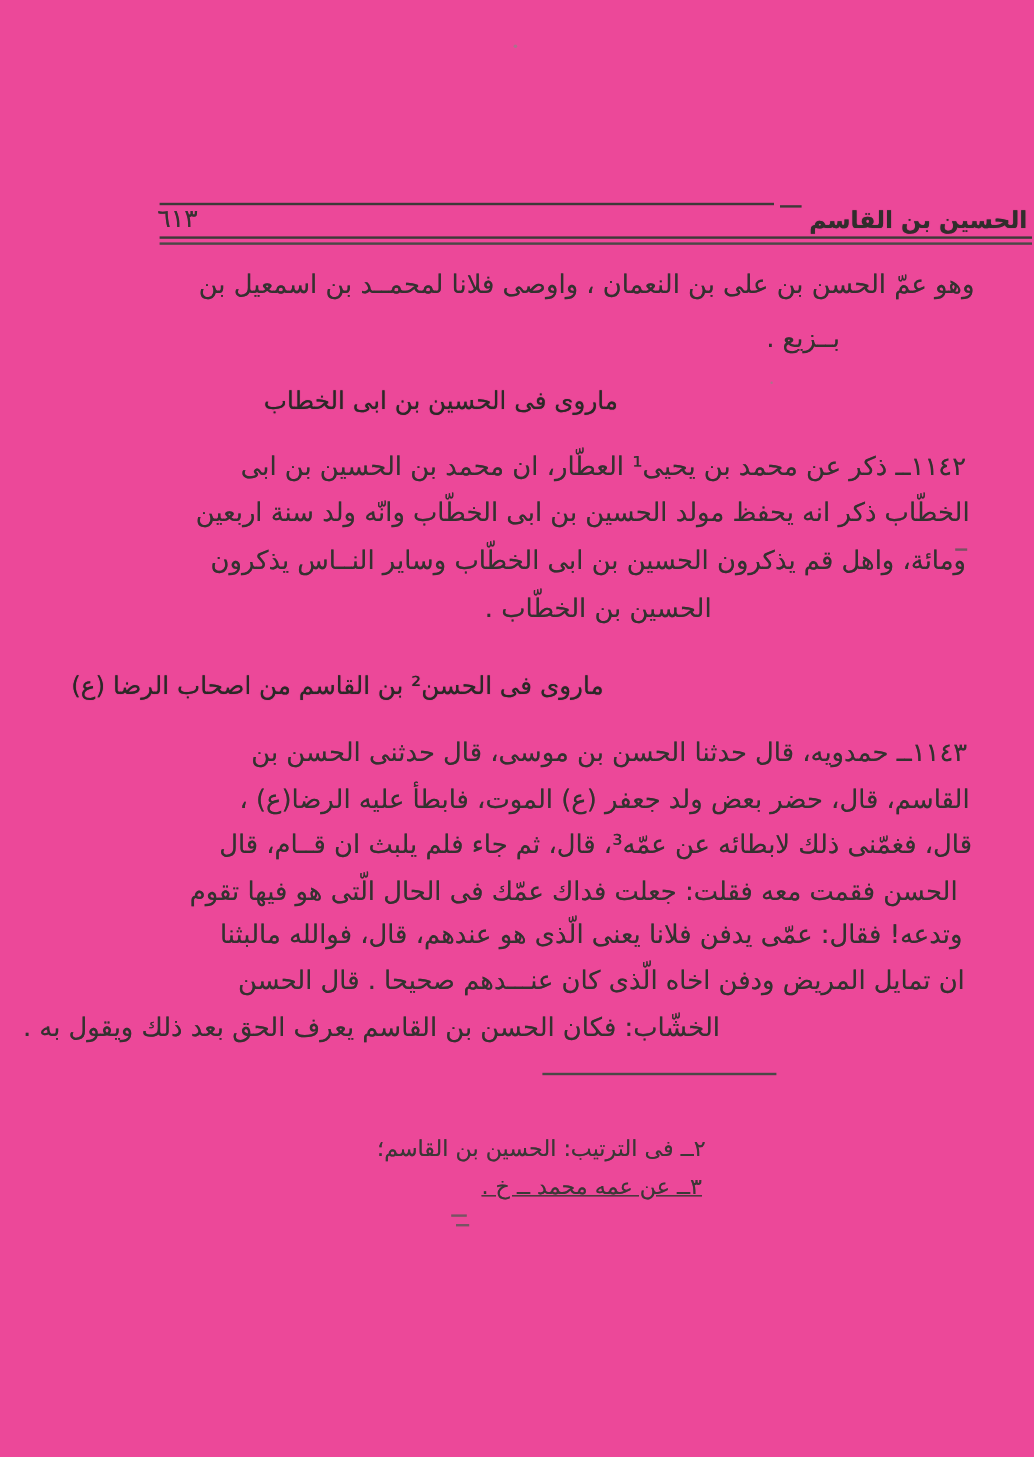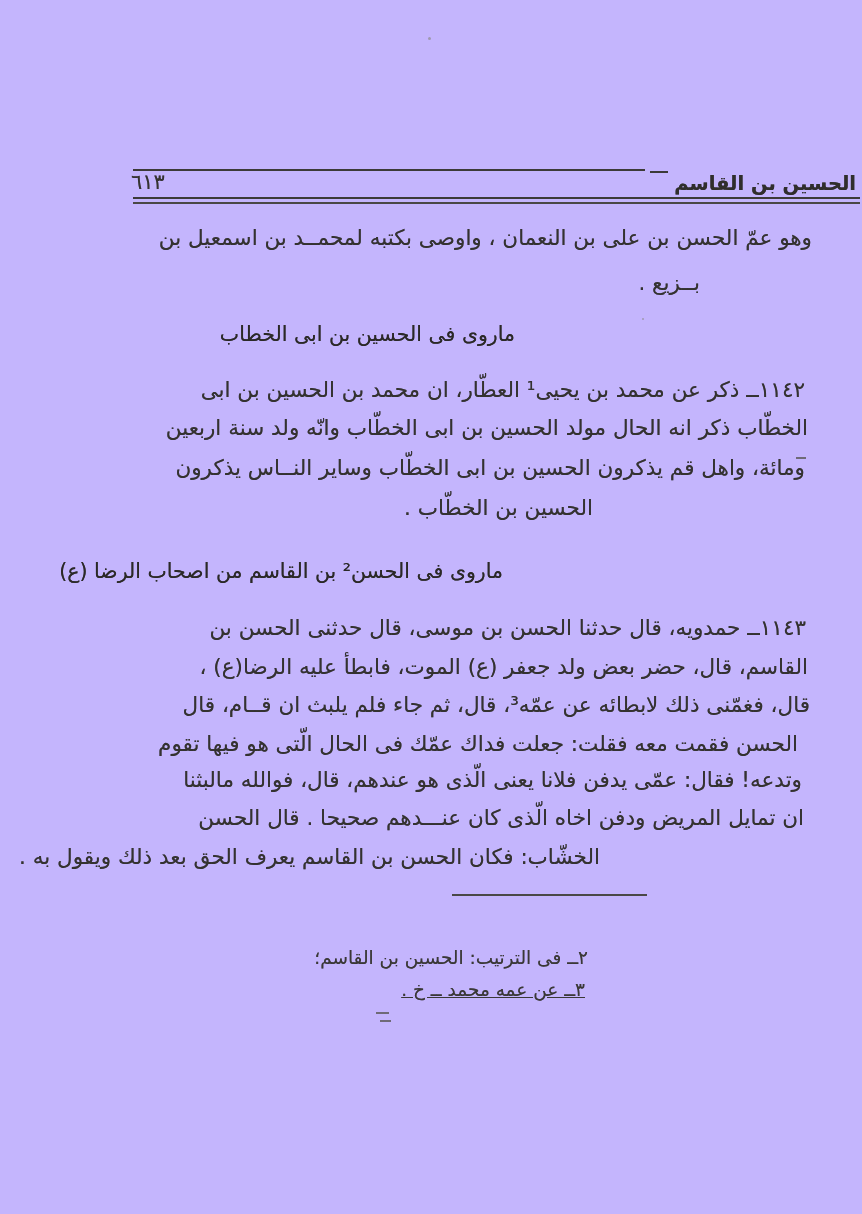--- a/index.html
+++ b/index.html
@@ -5,21 +5,21 @@
   html,body{margin:0;padding:0;}
   body{
     width:862px;height:1214px;
     background:#f6f6f4;
     font-family:"DejaVu Sans","Liberation Sans",sans-serif;
     position:relative;
     overflow:hidden;
   }
   .page{
     position:absolute;inset:0;
-    background:#c4b5fd;
+    background:#ec4899;
     color:#2e2c2a;
   }
   .rule{position:absolute;background:#3c3a38;height:2px;}
   .rule.thin{height:1.5px;background:#4a4846;}
   .bline{
     position:absolute;
     direction:rtl;
     white-space:nowrap;
     font-size:21.5px;
     line-height:32px;
@@ -67,26 +67,26 @@
 <div class="page">
 
   <div class="rule" style="top:169px;left:133px;width:512px;"></div>
   <div class="rule" style="top:171px;left:650px;width:18px;"></div>
   <div class="rule" style="top:197px;left:133px;width:727px;"></div>
   <div class="rule thin" style="top:202px;left:133px;width:727px;"></div>
 
   <div class="pagenum" style="top:170px;left:131px;">٦١٣</div>
   <div class="runtitle" style="top:172px;right:6px;">الحسين بن القاسم</div>
 
-  <div class="bline" style="top:222px;right:50px;">وهو عمّ الحسن بن على بن النعمان ، واوصى بكتبه لمحمــد بن اسمعيل بن</div>
+  <div class="bline" style="top:222px;right:50px;">وهو عمّ الحسن بن على بن النعمان ، واوصى فلانا لمحمــد بن اسمعيل بن</div>
   <div class="bline" style="top:267px;right:162px;margin-left:44px;">بــزيع .</div>
 
   <div class="bline heading" style="top:318px;right:347px;">ماروى فى الحسين بن ابى الخطاب</div>
   <div class="bline" style="top:374px;right:57px;">١١٤٢ــ ذكر عن محمد بن يحيى¹ العطّار، ان محمد بن الحسين بن ابى</div>
-  <div class="bline" style="top:412px;right:54px;">الخطّاب ذكر انه الحال مولد الحسين بن ابى الخطّاب وانّه ولد سنة اربعين</div>
+  <div class="bline" style="top:412px;right:54px;">الخطّاب ذكر انه يحفظ مولد الحسين بن ابى الخطّاب وانّه ولد سنة اربعين</div>
   <div class="bline" style="top:452px;right:57px;">ومائة، واهل قم يذكرون الحسين بن ابى الخطّاب وساير النــاس يذكرون</div>
   <div class="bline" style="top:492px;right:269px;">الحسين بن الخطّاب .</div>
 
   <div class="bline heading" style="top:555px;right:359px;">ماروى فى الحسن² بن القاسم من اصحاب الرضا (ع)</div>
   <div class="bline" style="top:612px;right:56px;">١١٤٣ــ حمدويه، قال حدثنا الحسن بن موسى، قال حدثنى الحسن بن</div>
   <div class="bline" style="top:651px;right:54px;">القاسم، قال، حضر بعض ولد جعفر (ع) الموت، فابطأ عليه الرضا(ع) ،</div>
   <div class="bline" style="top:689px;right:52px;">قال، فغمّنى ذلك لابطائه عن عمّه³، قال، ثم جاء فلم يلبث ان قــام، قال</div>
   <div class="bline" style="top:728px;right:64px;">الحسن فقمت معه فقلت: جعلت فداك عمّك فى الحال الّتى هو فيها تقوم</div>
   <div class="bline" style="top:764px;right:60px;">وتدعه! فقال: عمّى يدفن فلانا يعنى الّذى هو عندهم، قال، فوالله مالبثنا</div>
   <div class="bline" style="top:802px;right:58px;">ان تمايل المريض ودفن اخاه الّذى كان عنـــدهم صحيحا . قال الحسن</div>

